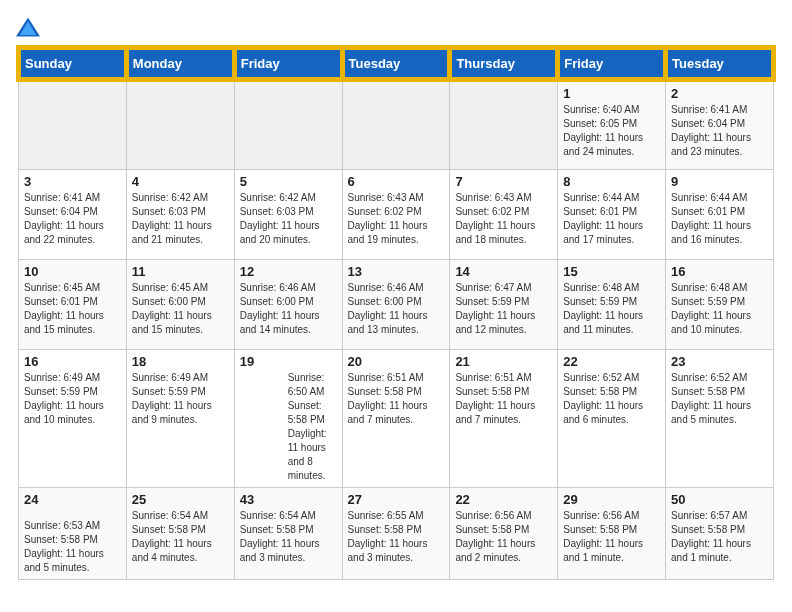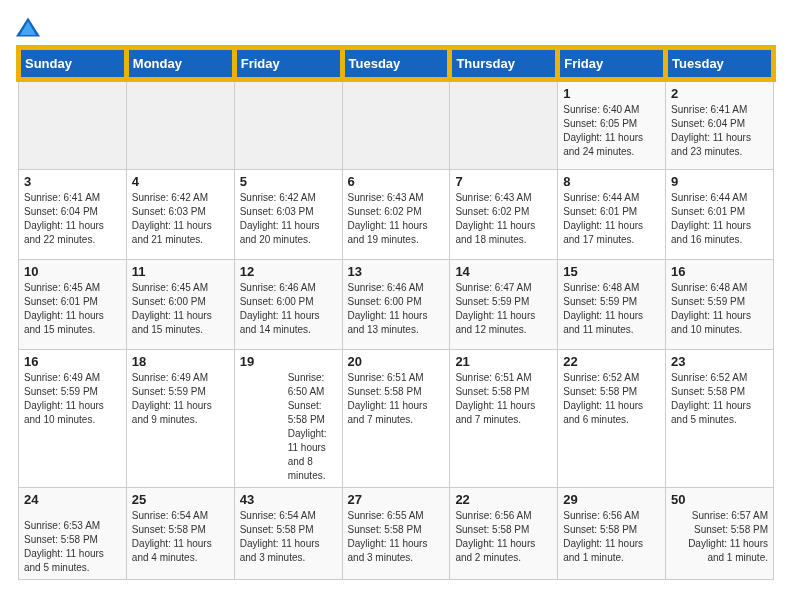--- a/index.html
+++ b/index.html
@@ -297,19 +297,19 @@
 Daylight: 11 hours and 2 minutes.</div>
         </td>
         <td>
           <span class="day-number">29</span>
           <div class="day-info" style="white-space: pre-line;">Sunrise: 6:56 AM
 Sunset: 5:58 PM
 Daylight: 11 hours and 1 minute.</div>
         </td>
         <td>
           <span class="day-number">50</span>
-          <div class="day-info" style="white-space: pre-line; text-align: right;">Sunrise: 6:57 AM
+          <div class="day-info" style="white-space: pre-line;">Sunrise: 6:57 AM
 Sunset: 5:58 PM
 Daylight: 11 hours and 1 minute.</div>
         </td>
       </tr>
     </tbody>
 </table>
 
 </body></html>

